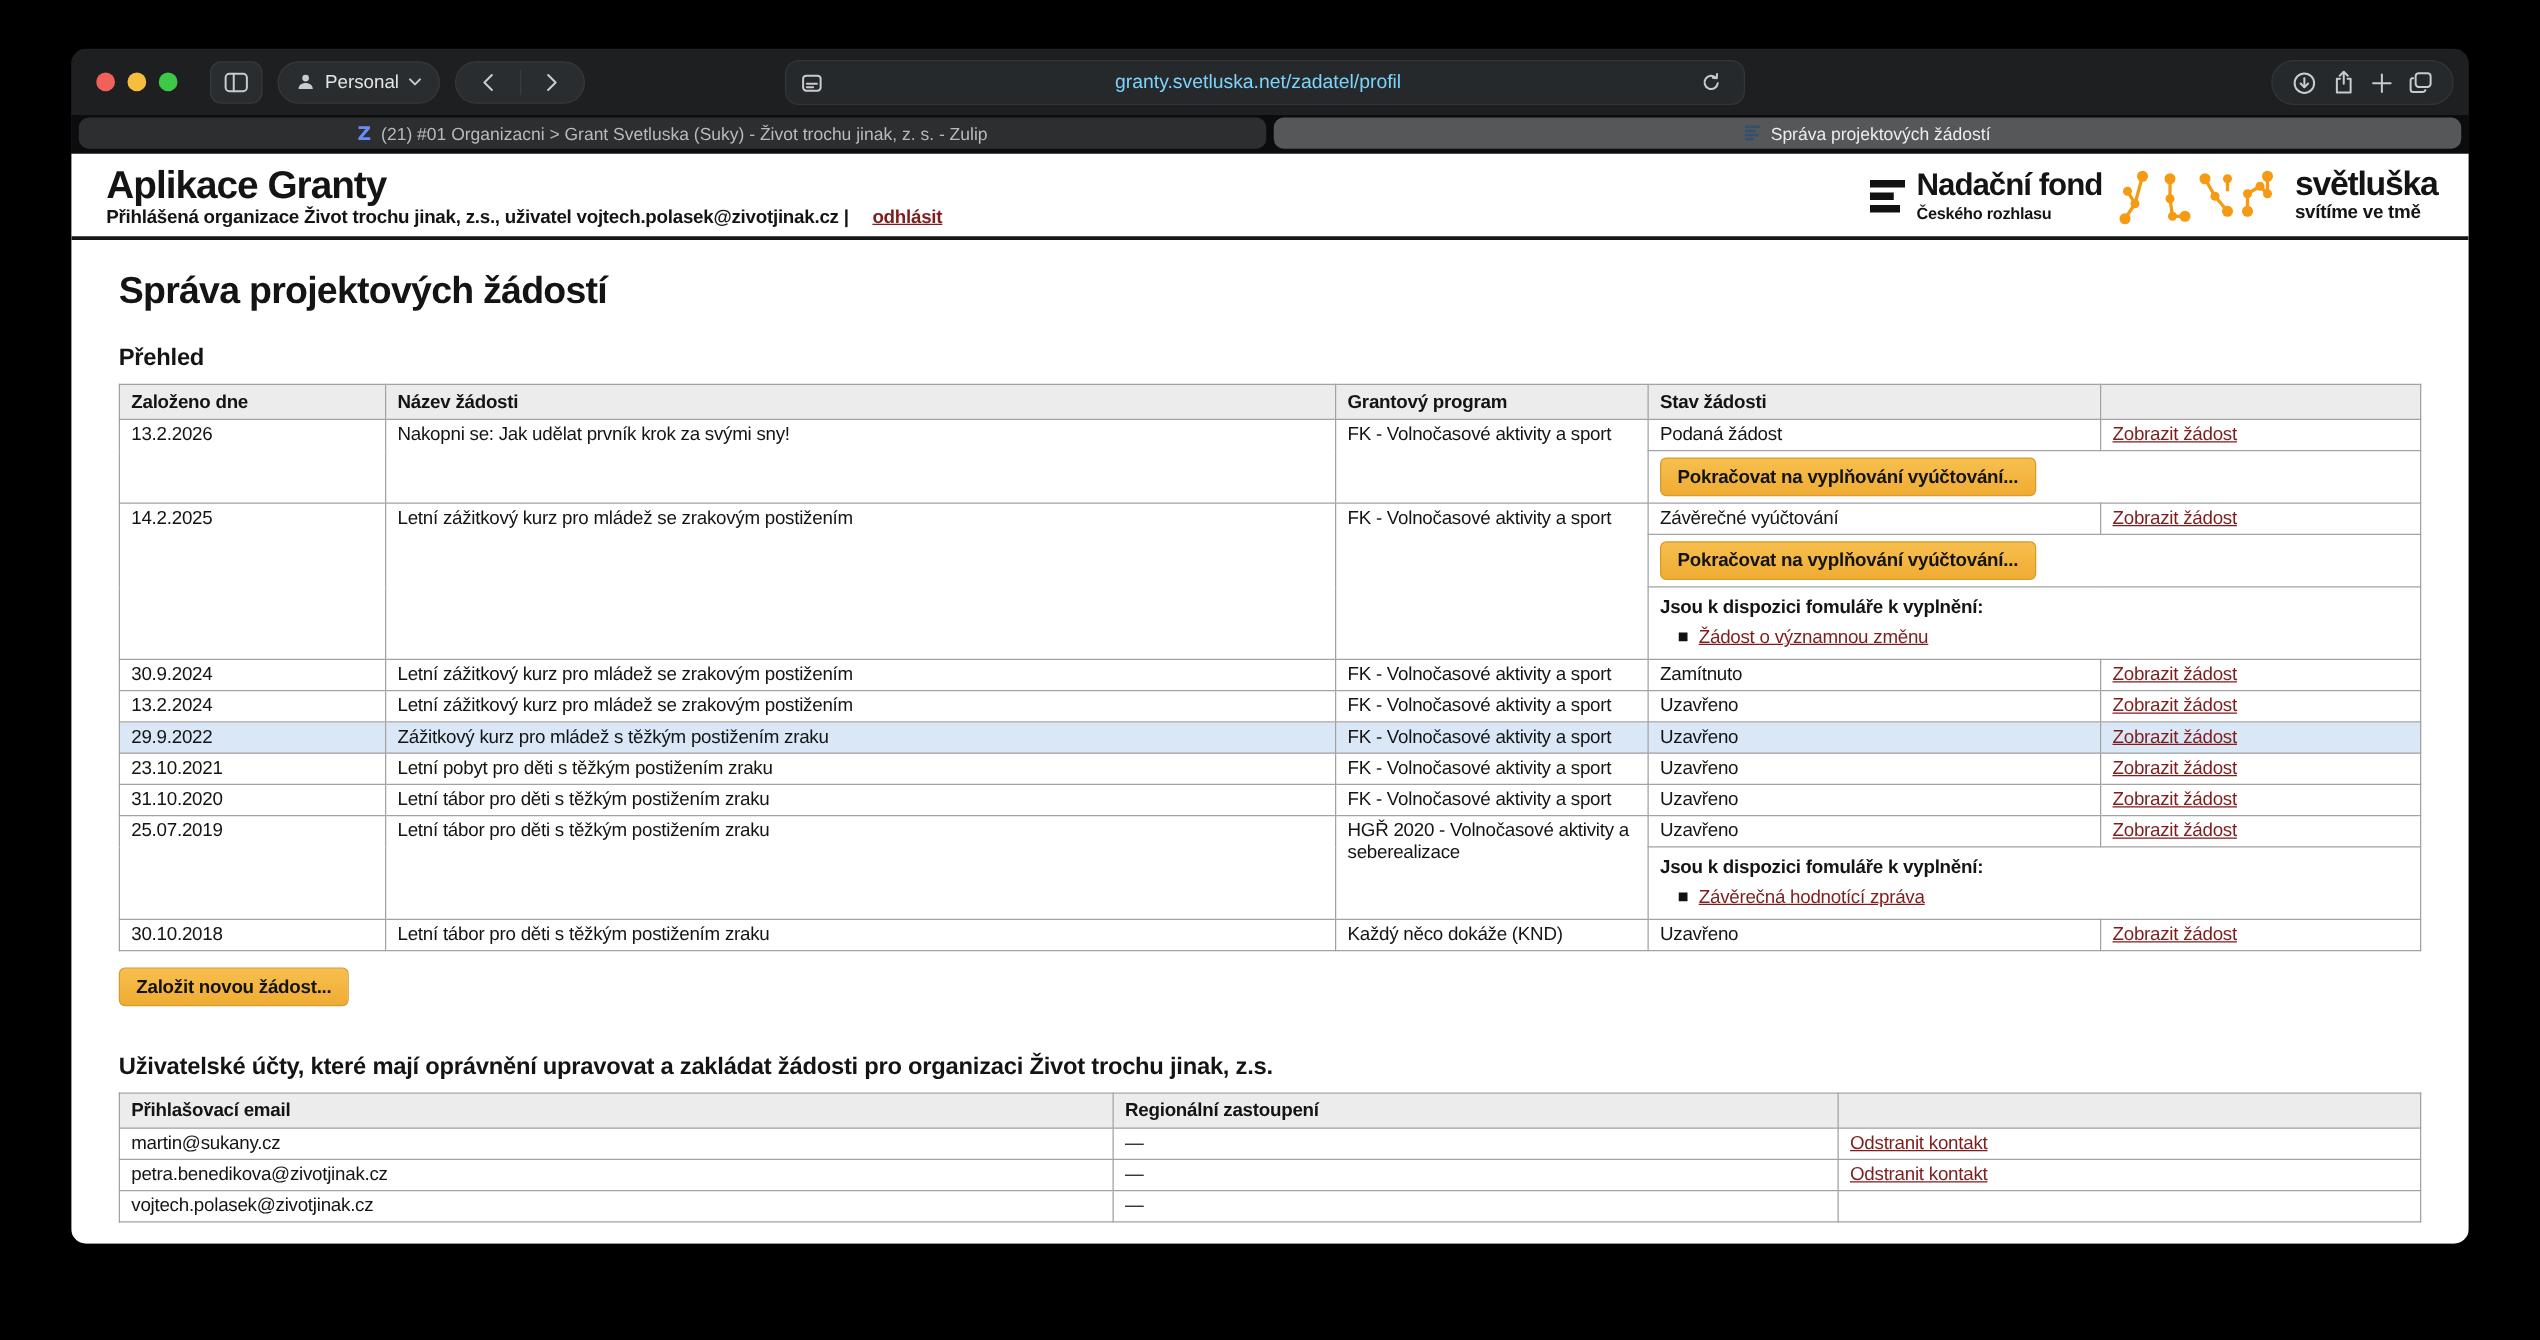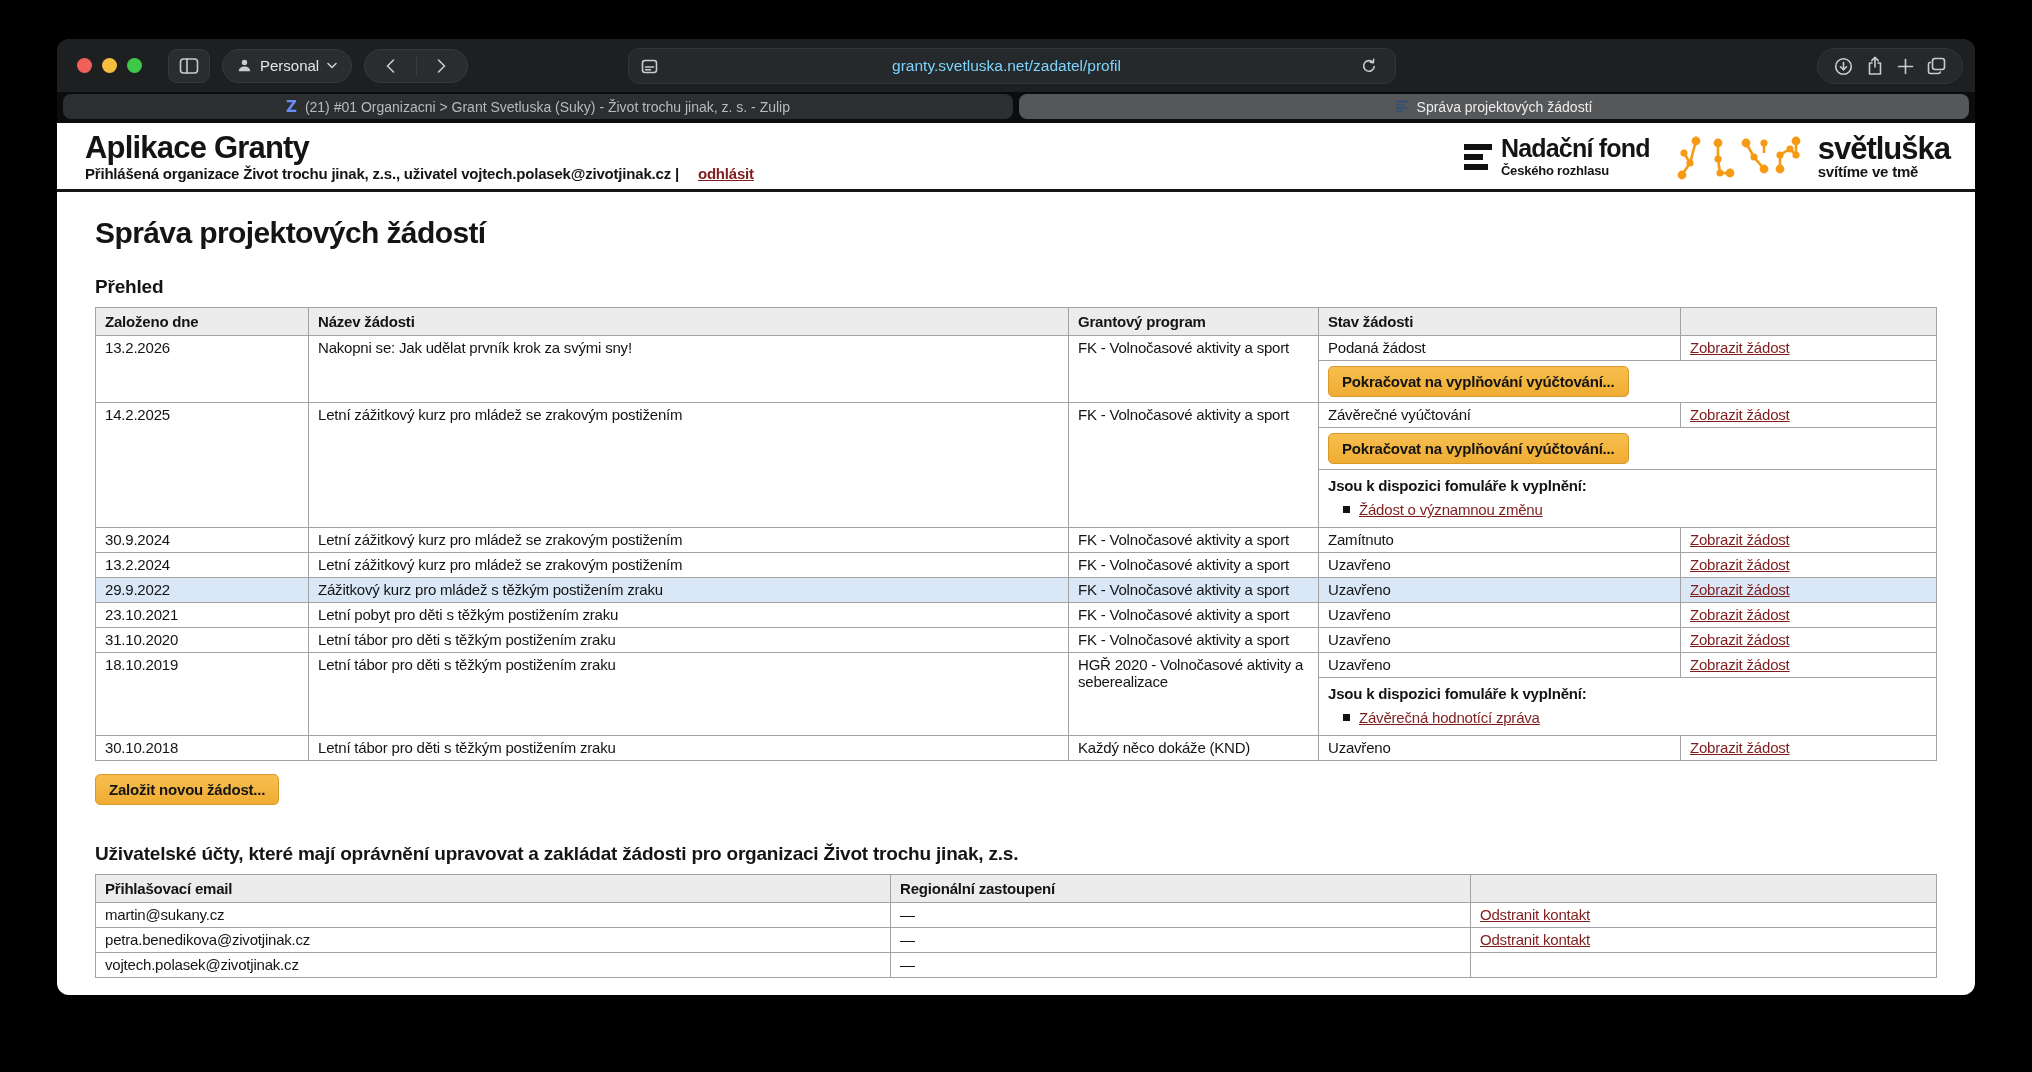--- a/index.html
+++ b/index.html
@@ -44,29 +44,29 @@
   .zulip-z { font-weight:900; font-size:15px; color:#6b8cf7; font-family:"DejaVu Sans", sans-serif; }
 
   
   .content { flex:1; background:#fff; color:#141414; display:flex; flex-direction:column; overflow:hidden;
              letter-spacing:-0.2px; }
 
   .site-header { display:flex; align-items:center; padding:8px 25px 7px 28px;
                  border-bottom:3px solid #161616; }
   .app-title { font-size:31px; font-weight:700; letter-spacing:-0.8px; line-height:1.08; }
   .login-line { font-size:15px; font-weight:700; margin-top:1px; display:flex; gap:19px; align-items:baseline; }
-  .logos { margin-left:auto; display:flex; align-items:center; gap:26px; }
+  .logos { margin-left:auto; display:flex; align-items:center; gap:12px; }
   .nf-logo { display:flex; align-items:center; gap:9px; }
   .nf-bars { display:flex; flex-direction:column; gap:4px; width:28px; }
   .nf-bars div { height:6px; background:#111; }
   .nf-bars .b1{ width:28px; } .nf-bars .b2{ width:19px; } .nf-bars .b3{ width:24px; }
   .nf-text .l1 { font-size:25px; font-weight:700; letter-spacing:-0.8px; line-height:1; }
   .nf-text .l2 { font-size:13px; font-weight:700; margin-top:2px; }
   .sv-logo { display:flex; align-items:center; gap:14px; }
-  .sv-text .l1 { font-size:31px; font-weight:700; letter-spacing:-1px; line-height:0.95; }
+  .sv-text .l1 { font-size:27px; font-weight:700; letter-spacing:-1px; line-height:0.95; }
   .sv-text .l2 { font-size:15px; font-weight:700; }
 
   .main { flex:1; padding:24px 38px 0; overflow:hidden; }
   h1.page-title { font-size:30px; font-weight:700; letter-spacing:-0.6px; margin-bottom:26px; }
   .sec-heading { font-size:19px; font-weight:700; margin-bottom:9px; }
 
   table { border-collapse:collapse; width:100%; font-size:15px; table-layout:fixed; }
   th, td { border:1px solid #a2a2a2; padding:3px 9px 4px; text-align:left; vertical-align:top; }
   thead th { background:#ececec; font-weight:700; padding-top:5px; padding-bottom:5px; }
   tr.hl td { background:#d9e7f7; }
@@ -330,21 +330,21 @@
               <td><a class="lnk" href="#">Zobrazit žádost</a></td>
             </tr>
             <tr>
               <td rowspan="1">31.10.2020</td>
               <td rowspan="1">Letní tábor pro děti s těžkým postižením zraku</td>
               <td rowspan="1">FK - Volnočasové aktivity a sport</td>
               <td>Uzavřeno</td>
               <td><a class="lnk" href="#">Zobrazit žádost</a></td>
             </tr>
             <tr>
-              <td rowspan="2">18.10.2019</td>
+              <td rowspan="2">25.07.2019</td>
               <td rowspan="2">Letní tábor pro děti s těžkým postižením zraku</td>
               <td rowspan="2">HGŘ 2020 - Volnočasové aktivity a seberealizace</td>
               <td>Uzavřeno</td>
               <td><a class="lnk" href="#">Zobrazit žádost</a></td>
             </tr>
             <tr>
               <td class="sub-cell" colspan="2">
                 <div class="forms-label">Jsou k dispozici fomuláře k vyplnění:</div>
                 <div class="bullet-row">
                   <span class="bullet-sq"></span>

